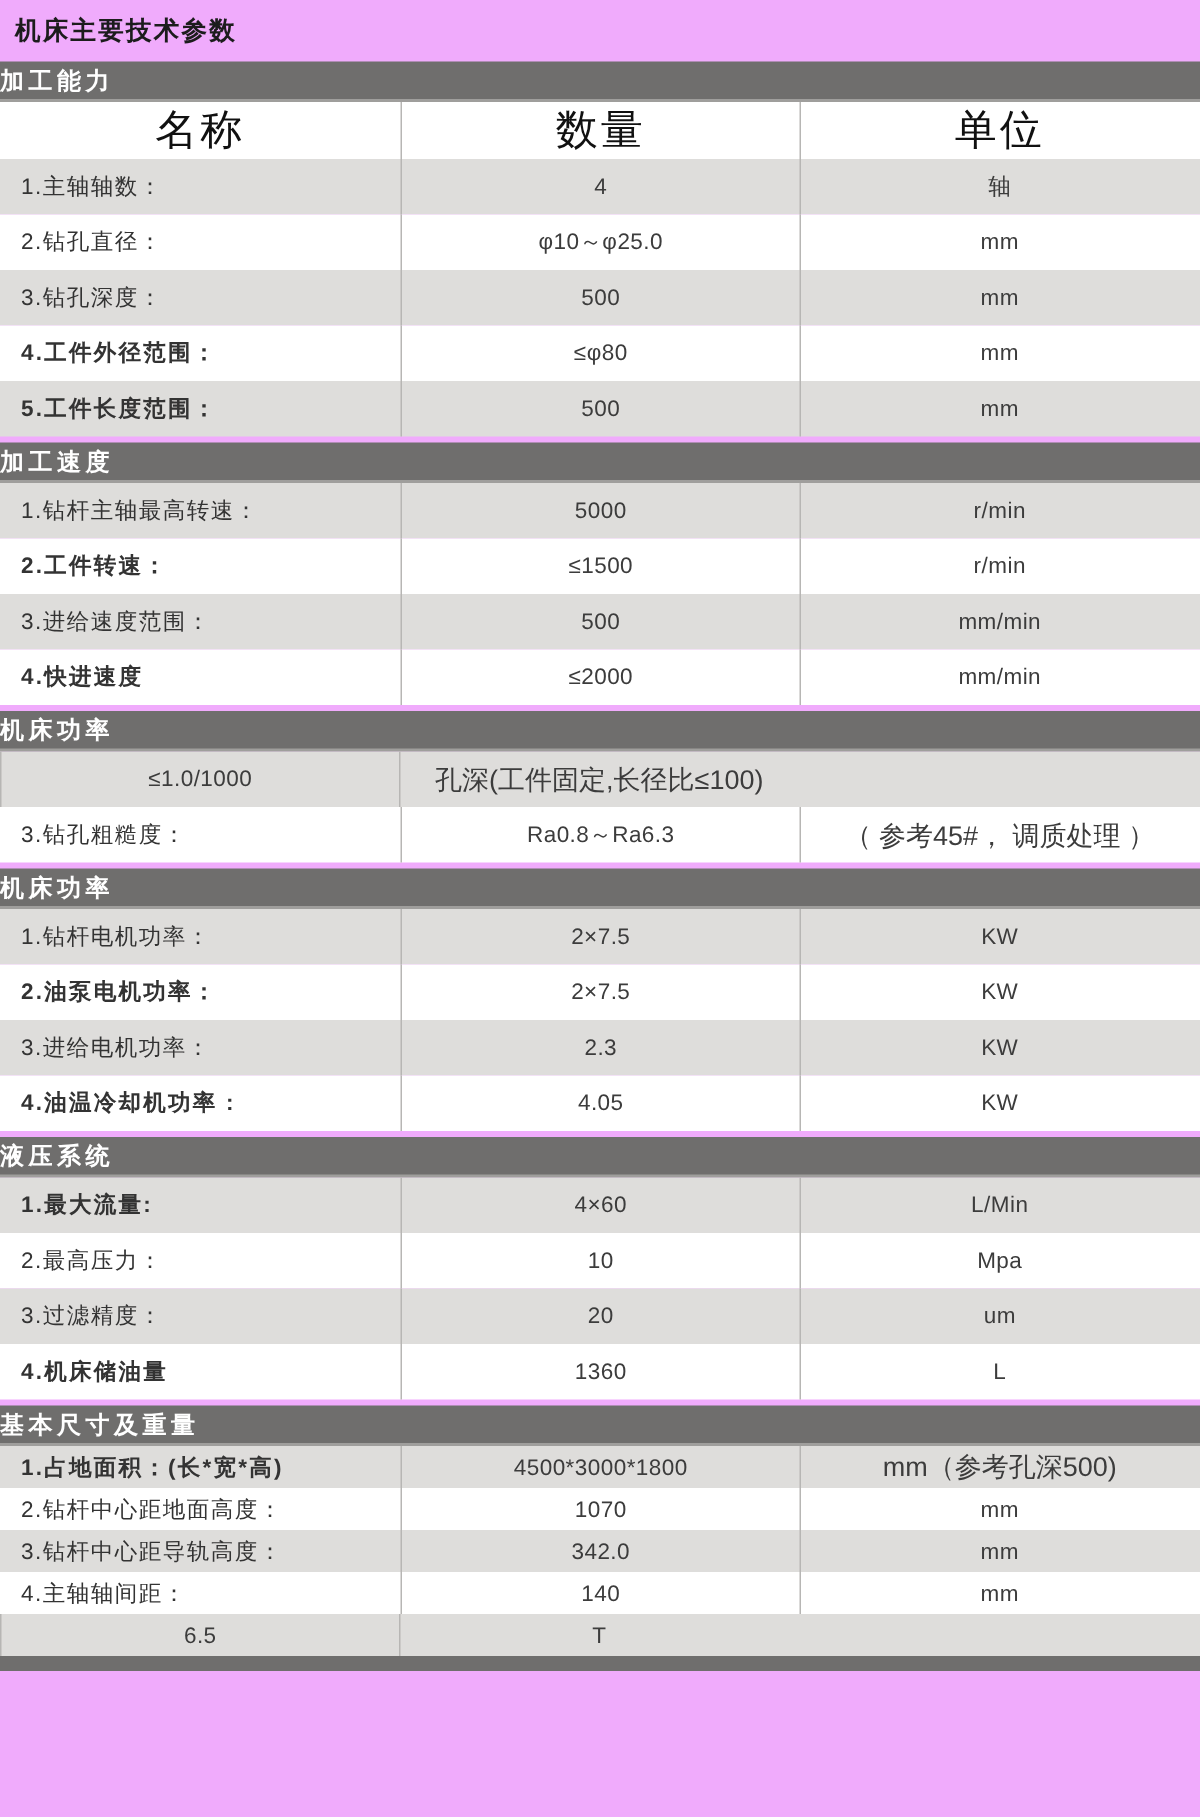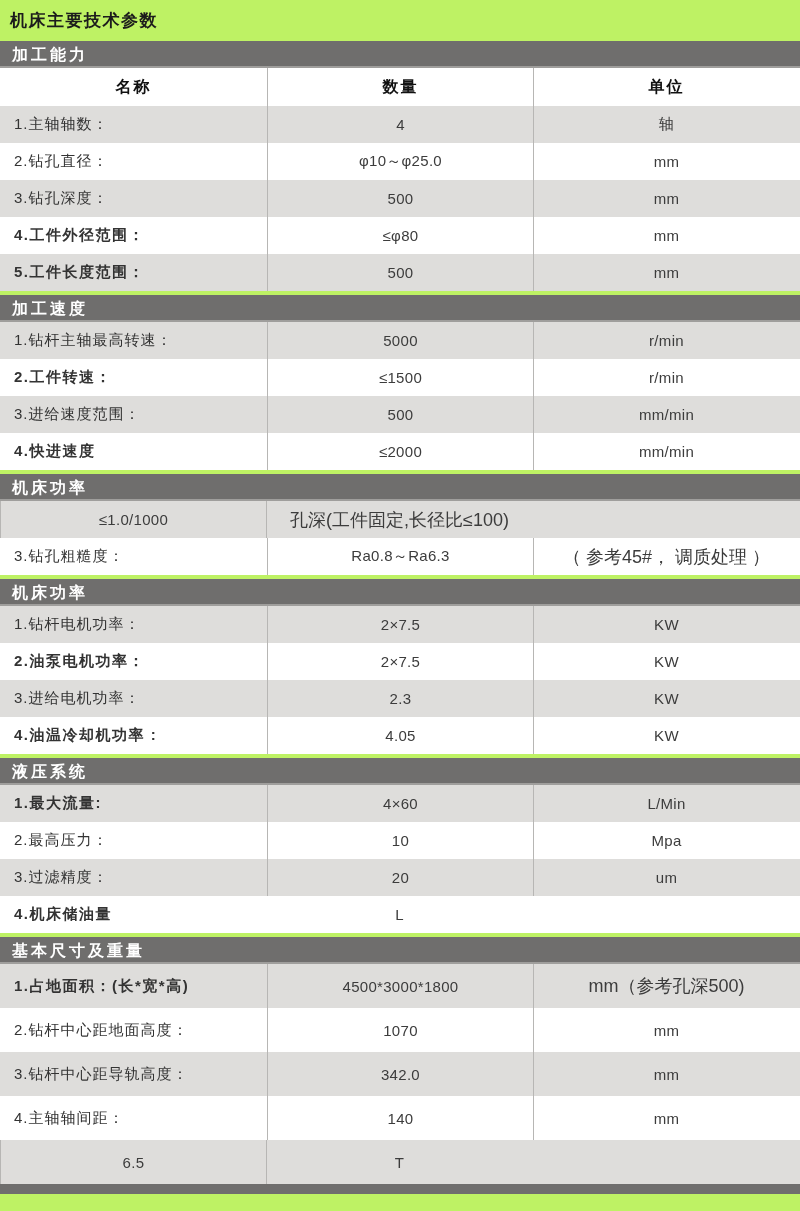--- a/index.html
+++ b/index.html
@@ -8,50 +8,49 @@
     --divider:#b7b6b4;
     --bar-edge:#9f9e9c;
     --text:#333333;
   }
   *{box-sizing:border-box;}
   html,body{margin:0;padding:0;}
   body{
     width:800px;height:1211px;overflow:hidden;background:#ffffff;
     font-family:"Liberation Sans","DejaVu Sans",sans-serif;
   }
-  .page{width:800px;height:1211px;overflow:hidden;background:#bef264;}
+  .page{width:800px;height:1211px;overflow:hidden;background:#f0abfc;}
   .title{
     margin:0;padding:10px 0 9px 10px;
     font-size:17px;font-weight:700;color:#1c1c1c;letter-spacing:1.5px;
     line-height:22px;height:41px;
   }
   .section{margin-top:4px;}
   .section:first-of-type{margin-top:0;}
   .bar{
     height:27px;line-height:27px;background:var(--bar);
     border-bottom:2px solid var(--bar-edge);
     color:#ffffff;font-size:16px;font-weight:700;letter-spacing:3px;
-    padding-left:12px;
   }
   .row{
     display:flex;align-items:center;height:37px;background:#ffffff;
   }
   .rows .row:nth-child(odd){background:var(--row-gray);}
-  .section:last-of-type .rows .row{height:44px;}
+  .section:last-of-type .rows .row{height:28px;}
   .cell{height:100%;display:flex;align-items:center;}
   .c-name{width:267px;}
   .c-qty{
     width:267px;justify-content:center;
     border-left:1px solid var(--divider);border-right:1px solid var(--divider);
   }
   .c-unit{width:265px;justify-content:center;}
   .header-row{height:38px;background:#ffffff;}
   .header-row .cell{
     font-family:"Liberation Serif","DejaVu Serif",serif;
-    font-weight:700;font-size:16px;color:#111111;letter-spacing:2px;
+    font-weight:400;font-size:28px;color:#111111;letter-spacing:2px;
     justify-content:center;
   }
   .header-row .c-qty{justify-content:center;}
   .label{
     padding-left:14px;font-size:15px;color:var(--text);letter-spacing:1px;text-align:center;
   }
   .row.bold .label{font-weight:700;letter-spacing:1.5px;}
   .value,.unit{font-size:15px;color:#3c3c3c;letter-spacing:0.3px;}
   .unit.long{font-size:18px;letter-spacing:0;}
   .bottom-bar{height:10px;background:var(--bar);margin-top:0;}
@@ -204,20 +203,21 @@
   </div>
 
   <div class="row">
     <div class="cell c-name label">3.过滤精度：</div>
     <div class="cell c-qty value">20</div>
     <div class="cell c-unit unit">um</div>
   </div>
 
   <div class="row bold">
     <div class="cell c-name label">4.机床储油量</div>
+    <div class="cell c-qty value">1360</div>
     <div class="cell c-unit unit">L</div>
   </div>
 </div>
   </section>
 
   <section class="section">
     <div class="bar">
       <span class="bar-label">基本尺寸及重量</span>
     </div>
     <div class="rows">

